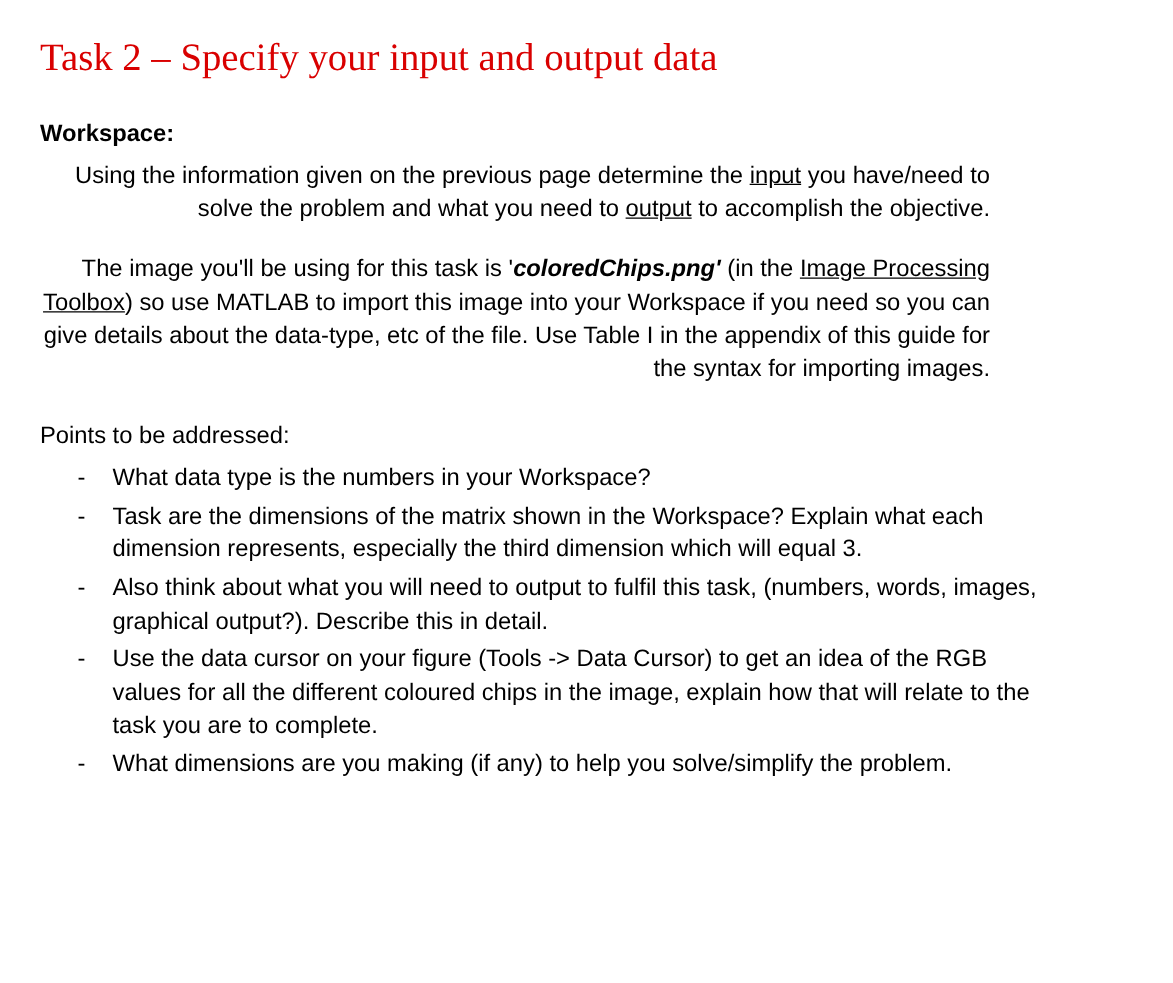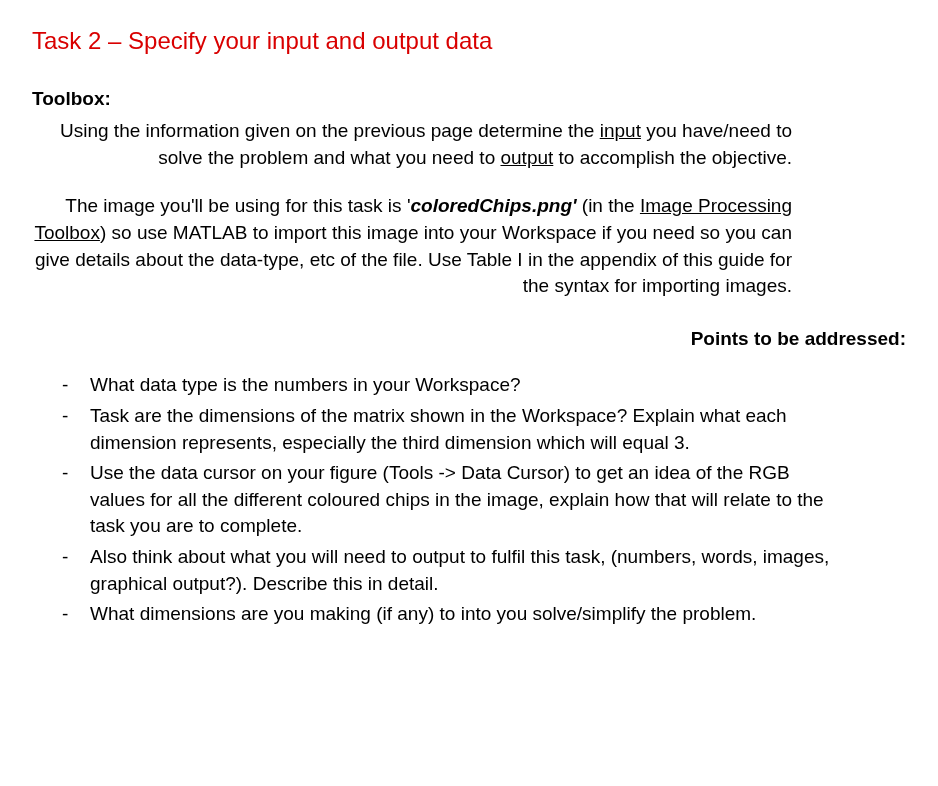--- a/index.html
+++ b/index.html
@@ -7,43 +7,42 @@
       margin: 0;
       padding: 24px 32px;
       font-family: Verdana, Tahoma, "Segoe UI", Arial, sans-serif;
       color: #000;
       background: #fff;
       width: 938px;
       font-size: 19px;
       line-height: 1.4;
     }
     h1.task-title {
-      font-family: Liberation Sans, sans-serif;
+      font-family: Liberation Serif, serif;
       color: #d90000;
       font-weight: 400;
-      font-size: 24px;
+      font-size: 31px;
       margin: 0 0 28px 0;
       letter-spacing: 0;
     }
     .para {
       margin: 0 0 22px 0;
       max-width: 760px;
       text-align: right;
     }
     .heading {
       font-weight: bold;
       margin: 0 0 6px 0;
     }
     .underline { text-decoration: underline; }
     .bold { font-weight: normal; }
     .bold-italic-underline { font-weight: bold; font-style: italic; }
     .points-heading {
-      font-weight: bold;
-      margin: 26px 0 20px 0;
-      text-align: right;
+      font-weight: normal;
+      margin: 26px 0 8px 0;
     }
     ul.points {
       margin: 0;
       padding-left: 58px;
       max-width: 800px;
     }
     ul.points > li {
       list-style: none;
       position: relative;
       margin: 2px 0 4px 0;
@@ -53,41 +52,41 @@
       position: absolute;
       left: -28px;
       top: 0;
     }
   </style>
 </head>
 <body>
 
 <h1 class="task-title">Task 2 – Specify your input and output data</h1>
 
-<div class="heading">Toolbox:</div>
+<div class="heading">Workspace:</div>
 
 <p class="para">
   <span>Using the information given on the previous page determine the </span><span class="underline">input</span><span> you have/need to solve the problem and what you need to </span><span class="underline">output</span><span> to accomplish the objective.</span>
 </p>
 
 <p class="para">
   <span>The image you'll be using for this task is </span><span>'</span><span class="bold-italic-underline">coloredChips.png'</span><span> (in the </span><span class="underline">Image Processing Toolbox</span><span>) so use MATLAB to import this image into your Workspace if you need so you can give details about the data-type, etc of the file. Use Table I in the appendix of this guide for the syntax for importing images.</span>
 </p>
 
 <div class="points-heading">Points to be addressed:</div>
 
 <ul class="points">
   <li>
     <span>What </span><span class="bold">data type</span><span> is the numbers in your Workspace?</span>
   </li>
   <li>
     <span>Task are the </span><span class="bold">dimensions of the matrix</span><span> shown in the Workspace? Explain what each dimension represents, especially the third dimension which will equal 3.</span>
   </li>
   <li>
+    <span>Also think about </span><span class="bold">what you will need to output</span><span> to fulfil this task, (numbers, words, images, graphical output?). Describe this in detail.</span>
+  </li>
+  <li>
     <span>Use the </span><span class="bold">data cursor</span><span> on your figure (Tools -&gt; Data Cursor) to get an idea of the RGB values for all the different coloured chips in the image, explain how that will relate to the task you are to complete.</span>
   </li>
   <li>
-    <span>Also think about </span><span class="bold">what you will need to output</span><span> to fulfil this task, (numbers, words, images, graphical output?). Describe this in detail.</span>
-  </li>
-  <li>
-    <span>What </span><span class="bold">dimensions</span><span> are you making (if any) to into you solve/simplify the problem.</span>
+    <span>What </span><span class="bold">dimensions</span><span> are you making (if any) to help you solve/simplify the problem.</span>
   </li>
 </ul>
 
 </body></html>

